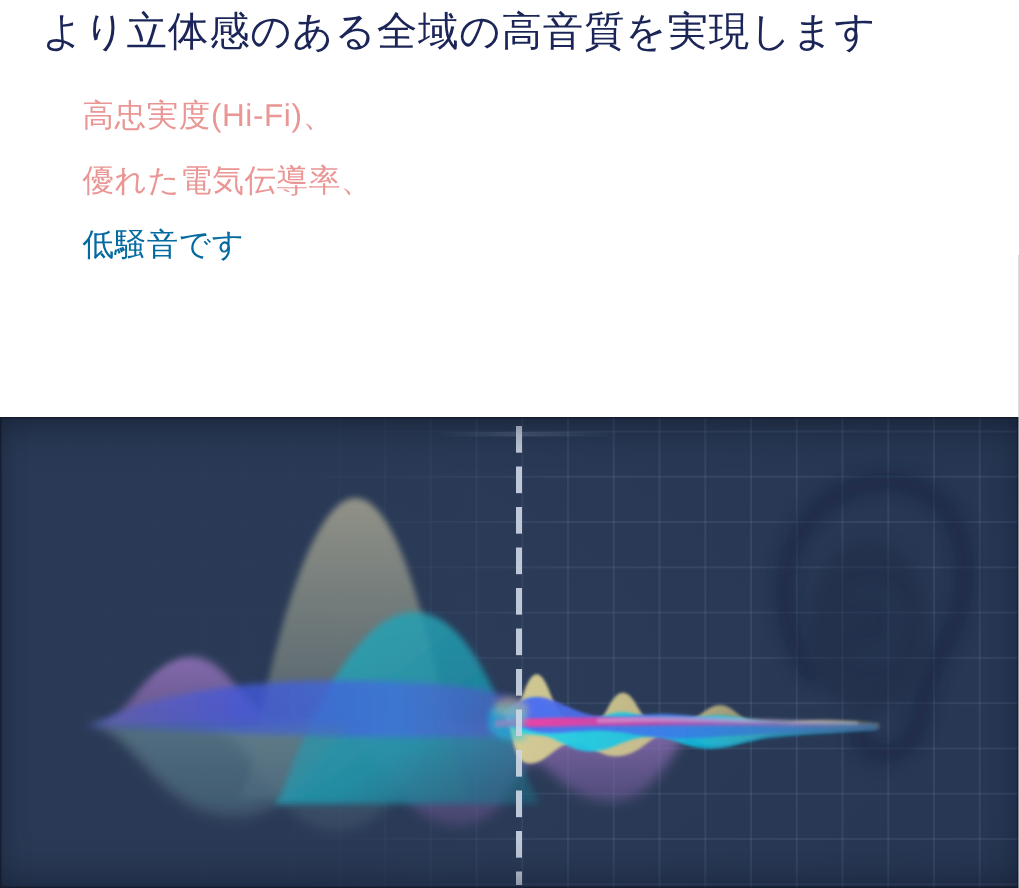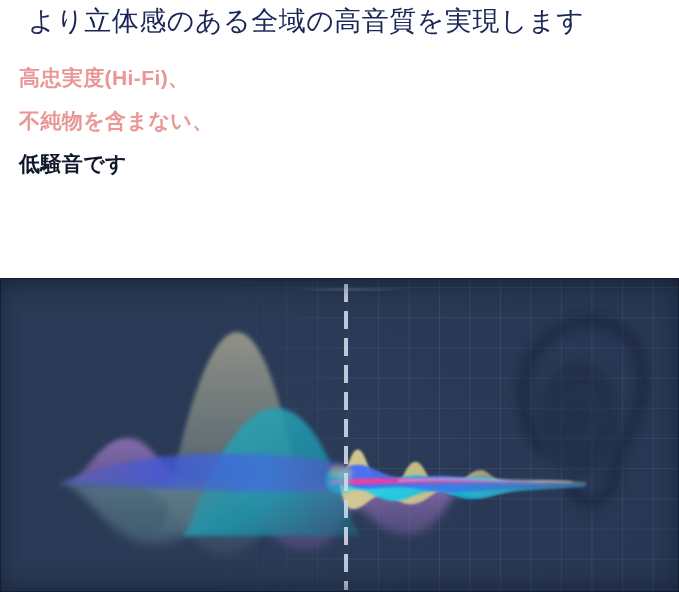--- a/index.html
+++ b/index.html
@@ -40,21 +40,22 @@
     left: 19px;
     top: 56px;
     width: 400px;
   }
   .body-line {
     font-size: 21px;
     line-height: 43px;
     letter-spacing: 0.4px;
     color: #e99694;
     white-space: nowrap;
-    font-weight: 700;
+    font-weight: 400;
+    margin-left: 36px;
   }
 
   
   .panel {
     position: absolute;
     left: 0px;
     top: 278px;
     width: 679px;
     height: 314px;
     overflow: hidden;
@@ -149,22 +150,22 @@
 </style>
 </head>
 <body>
 
 <div id="page">
 
   <div class="headline" style="color: rgb(27, 37, 87);">より立体感のある全域の高音質を実現します</div>
 
   <div class="body-lines">
     <div class="body-line" style="color: rgb(233, 150, 148);">高忠実度(Hi-Fi)、</div>
-    <div class="body-line" style="color: rgb(233, 150, 148);">不純物を含まない、</div>
-    <div class="body-line" style="color: #0f172a;">低騒音です</div>
+    <div class="body-line" style="color: rgb(233, 150, 148);">優れた電気伝導率、</div>
+    <div class="body-line" style="color: #0369a1;">低騒音です</div>
   </div>
 
   <div class="panel">
 
     <div class="panel-bg"></div>
 
     <div class="grid"></div>
     <div class="grid-mask"></div>
 
     <svg class="watermark" viewBox="0 0 150 220">

